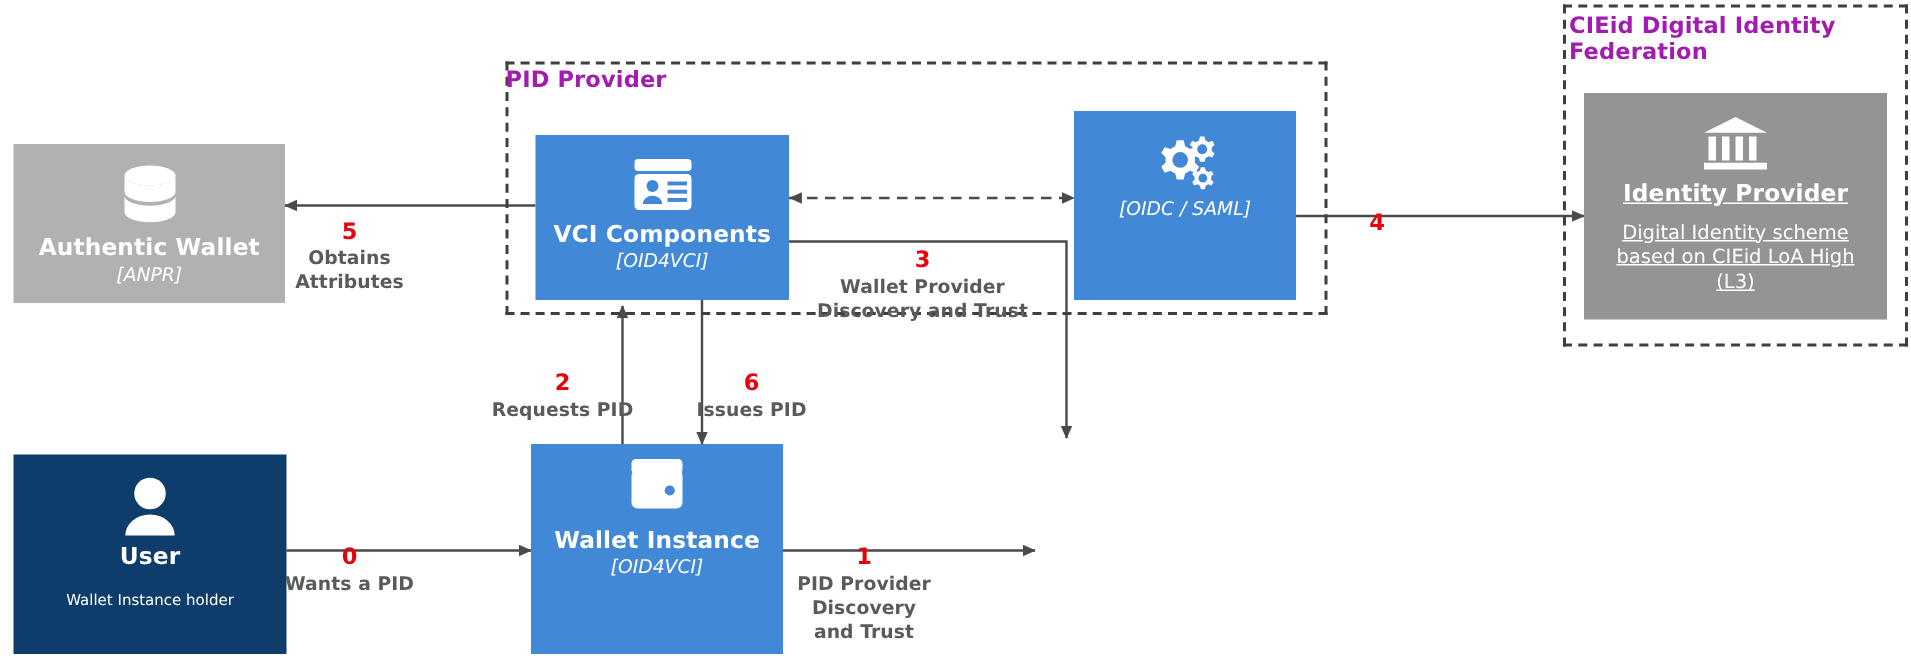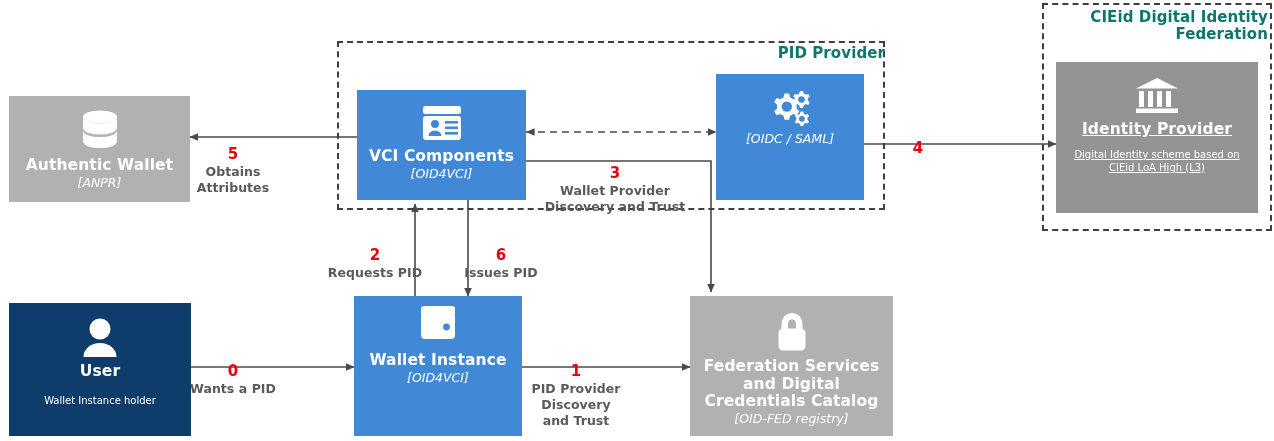--- a/index.html
+++ b/index.html
@@ -21,24 +21,24 @@
 
   
   .group-box{
     position:absolute;
     border:2px dashed #3f3f3f;
     box-sizing:border-box;
     background:transparent;
   }
   .group-title{
     position:absolute;
-    text-align:right;
+    text-align:left;
     font-weight:bold;
     font-size:15px;
-    color:#0f766e;
+    color:#a21caf;
     line-height:1.12;
     letter-spacing:.1px;
   }
 
   
   .node{
     position:absolute;
     box-sizing:border-box;
     display:flex;
     flex-direction:column;
@@ -60,21 +60,21 @@
     padding:0 4px;
   }
   .node .n-sub{
     font-style:italic;
     font-size:12.5px;
     line-height:1.18;
     margin-top:1px;
     padding:0 4px;
   }
   .node .n-desc{
-    font-size:10px;
+    font-size:13px;
     line-height:1.3;
     padding:0 8px;
   }
   .node.blue{background:#4189d6;}
   .node.navy{background:#0e3d6b;}
   .node.grey{background:#b1b1b1;}
   .node.grey-dark{background:#949494;}
 
   
   .edge-label{
@@ -226,30 +226,20 @@
       <svg width="46" height="44" viewBox="0 0 46 44" aria-hidden="true">
         <rect x="6" y="6" width="34" height="10" rx="3" fill="#ffffff"></rect>
         <rect x="6" y="13" width="34" height="26" rx="4" fill="#ffffff"></rect>
         <circle cx="31.5" cy="27" r="3.4" fill="#4189d6"></circle>
       </svg>
     </span>
     <div class="n-title" style="margin-top:8px;">Wallet Instance</div>
     <div class="n-sub">[OID4VCI]</div>
   </div>
 
-  <div class="node grey" style="left:690px;top:296px;width:203px;height:140px;padding-top:14px;">
-    <span class="ico">
-      <svg width="44" height="44" viewBox="0 0 44 44" aria-hidden="true">
-        <path d="M22,3 a10.5,10.5 0 0 1 10.5,10.5 L32.5,20 L26,20 L26,13.5 a4,4 0 0 0 -8,0 L18,20 L11.5,20 L11.5,13.5 A10.5,10.5 0 0 1 22,3 z" fill="#ffffff"></path>
-        <rect x="8.5" y="18.5" width="27" height="22" rx="4.5" fill="#ffffff"></rect>
-      </svg>
-    </span>
-    <div class="n-title" style="margin-top:4px;">Federation Services and Digital Credentials Catalog</div>
-    <div class="n-sub">[OID-FED registry]</div>
-  </div>
 
   <div class="edge-label" style="left:185px;top:146px;width:96px;">
     <span class="edge-num">5</span>
     <span>Obtains Attributes</span>
   </div>
 
   <div class="edge-label" style="left:540px;top:165px;width:150px;">
     <span class="edge-num">3</span>
     <span>Wallet Provider Discovery and Trust</span>
   </div>

